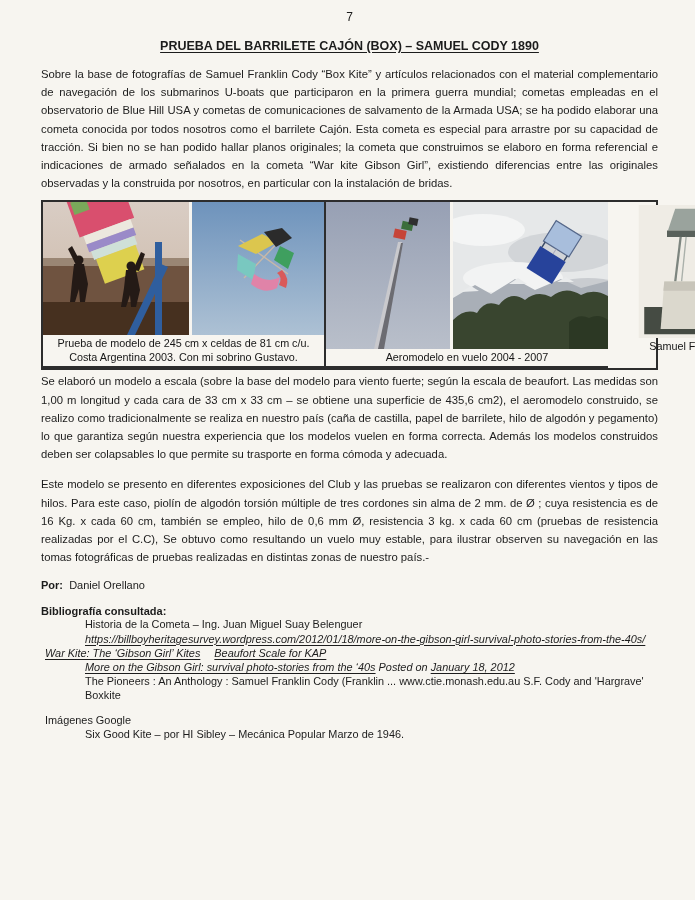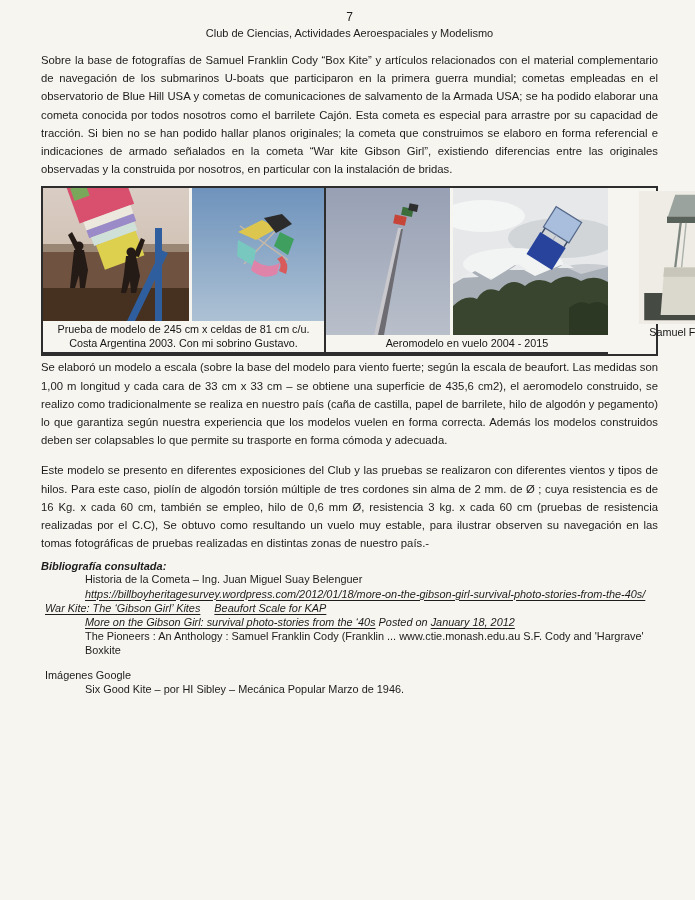--- a/index.html
+++ b/index.html
@@ -41,35 +41,35 @@
   .caption{
     font-size:10.8px;line-height:13.5px;text-align:center;
     margin-top:2px;color:#161616;padding:0 6px;
   }
   .center-col{display:flex;flex-direction:column;align-items:center;}
   svg{display:block;}
   .framed{border:1.6px solid #222;}
   
   .byline{font-size:11px;margin-top:13px;}
   .byline b{font-weight:bold;}
-  .bib-head{font-size:11px;font-weight:bold;margin-top:8px;font-style:italic;}
+  .bib-head{font-size:11px;font-weight:bold;margin-top:14px;}
   .bib-line{font-size:10.9px;line-height:14.2px;padding-left:44px;}
   .bib-line.gap{margin-top:10px;}
   .bib-line.indent{padding-left:4px;}
   .lnk{text-decoration:underline;text-underline-offset:2px;cursor:pointer;color:#1c1c1c;font-style:italic;}
   .ital{font-style:italic;}
   .sp{display:inline-block;width:14px;}
 </style>
 </head>
 <body>
 
 <div class="page">
 
   <div class="page-num">7</div>
-  <div class="org-line">Club de Ciencias, Actividades Aeroespaciales y Modelismo</div>
+  <div class="doc-title"><span>PRUEBA DEL BARRILETE CAJÓN (BOX) – SAMUEL CODY  1890</span></div>
 
   <p class="para">Sobre la base de fotografías de Samuel Franklin Cody “Box Kite” y artículos relacionados con el material complementario de navegación de los submarinos U-boats que participaron en la primera guerra mundial; cometas empleadas en el observatorio de Blue Hill USA y cometas de comunicaciones de salvamento de la Armada USA; se ha podido elaborar una cometa conocida por todos nosotros como el barrilete Cajón. Esta cometa es especial para arrastre por su capacidad de tracción. Si bien no se han podido hallar planos originales; la cometa que construimos se elaboro en forma referencial e indicaciones de armado señalados en la cometa “War kite Gibson Girl”, existiendo diferencias entre las originales observadas y la construida por nosotros,  en particular con la instalación de bridas.</p>
 
   <div class="photo-table">
 
     <div class="cell tl">
       <div class="photo-row">
         <svg width="146" height="133" viewBox="0 0 146 133">
           <defs>
             <linearGradient id="skyA" x1="0" y1="0" x2="0" y2="1">
@@ -151,21 +151,21 @@
           <path d="M116,120 q10,-9 20,-4 q10,-5 19,2 V147 h-39 z" fill="#2c3824"></path>
           <g transform="rotate(32 100 52)">
             <rect x="85" y="22" width="30" height="24" fill="#a8bedc" stroke="#56688a" stroke-width="1.2"></rect>
             <rect x="85" y="52" width="30" height="26" fill="#27439b"></rect>
             <line x1="87" y1="46" x2="87" y2="52" stroke="#3a4a66" stroke-width="1.5"></line>
             <line x1="113" y1="46" x2="113" y2="52" stroke="#3a4a66" stroke-width="1.5"></line>
             <line x1="100" y1="46" x2="100" y2="52" stroke="#aab" stroke-width="1"></line>
           </g>
         </svg>
       </div>
-      <div class="caption">Aeromodelo en vuelo 2004 - 2015</div>
+      <div class="caption">Aeromodelo en vuelo 2004 - 2007</div>
     </div>
 
     <div class="cell bl center-col">
       <svg width="152" height="146" viewBox="0 0 152 146" style="margin-top:3px;">
         <rect width="152" height="146" fill="#efece5"></rect>
         <path d="M40,4 h74 l8,24 h-90 z" fill="#9aa39d"></path>
         <path d="M32,28 h122 v7 h-122 z" fill="#59615b" transform="translate(-1,0)"></path>
         <line x1="46" y1="35" x2="40" y2="84" stroke="#7d857f" stroke-width="2.5"></line>
         <line x1="110" y1="35" x2="118" y2="84" stroke="#7d857f" stroke-width="2.5"></line>
         <line x1="52" y1="35" x2="47" y2="84" stroke="#aab0aa" stroke-width="1.5"></line>
@@ -202,20 +202,24 @@
           <path d="M196,8 l34,18 M230,8 l-34,18" stroke="#8b9087" stroke-width="1"></path>
         </g>
         <line x1="192" y1="22" x2="186" y2="22" stroke="#666" stroke-width="1.2"></line>
       </svg>
     </div>
   </div>
 
   <p class="para tight">Se elaboró un modelo a escala (sobre la base del modelo para viento fuerte; según la escala de beaufort. Las medidas son 1,00 m longitud y cada cara de 33 cm x 33 cm – se obtiene una superficie de 435,6 cm2),  el aeromodelo construido, se realizo  como tradicionalmente se realiza  en nuestro país  (caña de castilla, papel de barrilete, hilo de algodón y pegamento) lo que garantiza según nuestra experiencia que los modelos vuelen en forma correcta. Además los modelos construidos deben ser colapsables lo que permite su trasporte en forma cómoda y adecuada.</p>
   <p class="para">Este modelo se presento en diferentes exposiciones del Club y las pruebas se realizaron con diferentes vientos y tipos de hilos. Para este caso, piolín de algodón torsión múltiple de tres cordones sin alma de 2 mm. de  Ø ; cuya resistencia es de 16 Kg. x cada 60 cm, también se empleo,  hilo de 0,6 mm Ø, resistencia 3 kg.   x cada 60 cm (pruebas de resistencia realizadas por el C.C), Se obtuvo como resultando un vuelo muy estable,  para ilustrar observen su navegación  en las tomas fotográficas de pruebas realizadas en distintas zonas de nuestro país.-</p>
 
+  <div class="byline">
+    <b>Por:</b>&nbsp;
+    <span>Daniel Orellano</span>
+  </div>
 
   <div class="bib-head">Bibliografía consultada:</div>
 
   <div class="bib-line">Historia de la Cometa – Ing. Juan Miguel Suay Belenguer</div>
 
   <div class="bib-line">
     <span class="lnk">https://billboyheritagesurvey.wordpress.com/2012/01/18/more-on-the-gibson-girl-survival-photo-stories-from-the-40s/</span>
   </div>
 
   <div class="bib-line indent">

